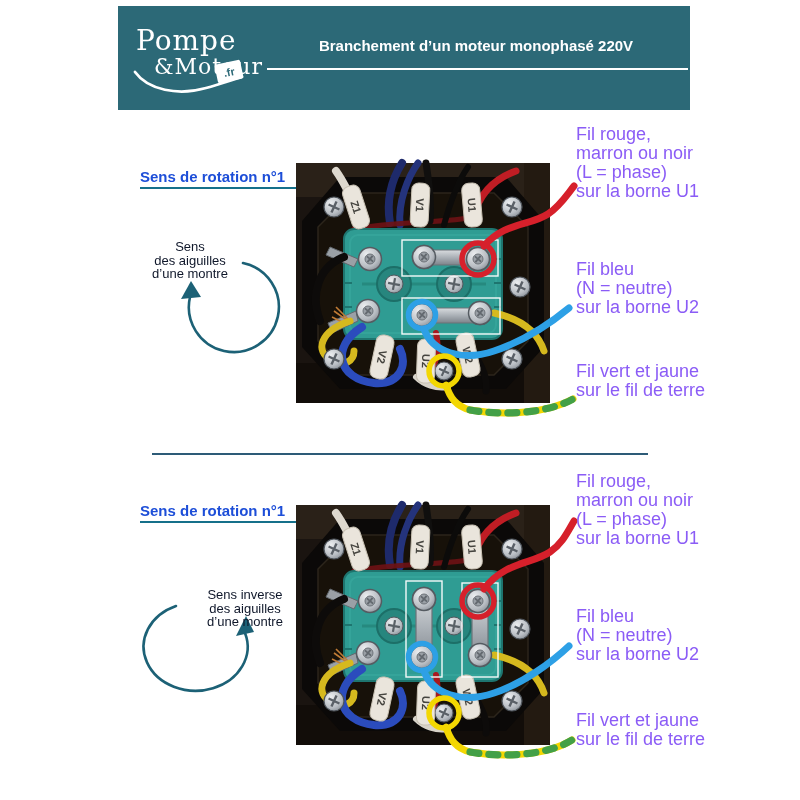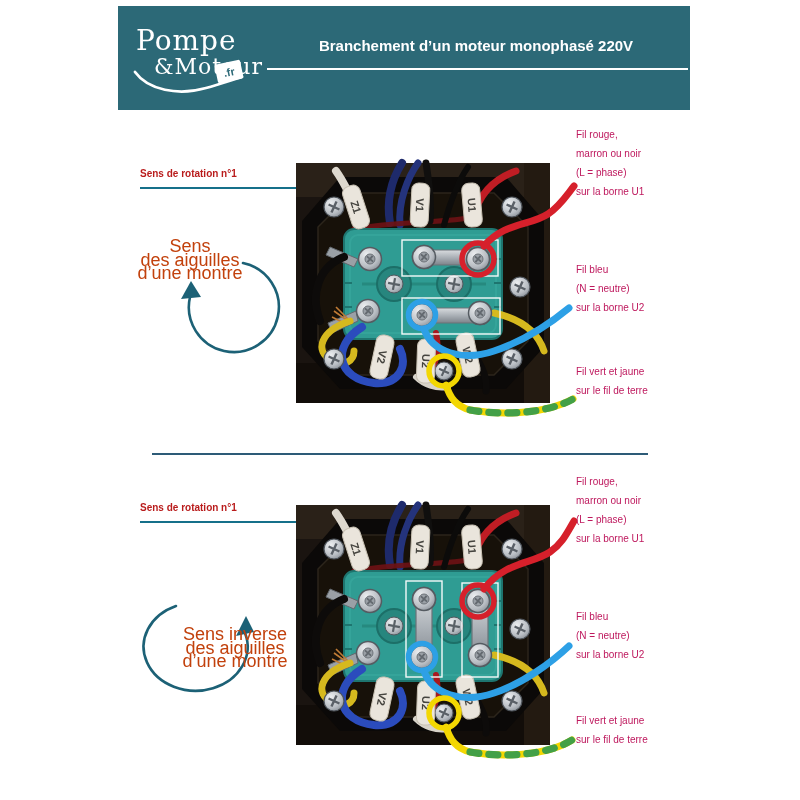--- a/index.html
+++ b/index.html
@@ -9,25 +9,25 @@
   .gfx{position:absolute;left:0;top:0;width:800px;height:800px;pointer-events:none;z-index:2;}
   .txt{z-index:3;}
   .header-band{left:118px;top:6px;width:572px;height:104px;background:#2c6977;z-index:1;}
   .logo1{left:136px;top:24px;font-family:"DejaVu Serif",serif;font-size:28px;color:#ffffff;letter-spacing:1px;z-index:3;}
   .logo2{left:154px;top:54px;font-family:"DejaVu Serif",serif;font-size:22px;color:#ffffff;letter-spacing:1px;z-index:3;}
   .logo-badge{left:216px;top:62px;width:26px;height:19px;background:#ffffff;color:#2c6977;
               font-size:11px;font-weight:bold;display:flex;align-items:center;justify-content:center;
               transform:rotate(-12deg);border-radius:2px;z-index:3;}
   .title{left:262px;top:37px;width:428px;text-align:center;color:#ffffff;font-size:15px;font-weight:bold;z-index:3;}
   .title-underline{left:267px;top:68px;width:421px;height:2px;background:#ffffff;z-index:3;}
-  .heading{font-size:10px;font-weight:bold;color:#b91c1c;z-index:3;}
+  .heading{font-size:15px;font-weight:bold;color:#1d4ed8;z-index:3;}
   .heading-underline{height:1.6px;background:#15708a;z-index:3;}
-  .rotlabel{width:130px;text-align:center;font-size:18px;line-height:13.5px;color:#c2410c;
+  .rotlabel{width:130px;text-align:center;font-size:13px;line-height:13.5px;color:#0f172a;
             white-space:pre-line;z-index:3;}
-  .anno{left:576px;width:160px;font-size:10px;line-height:19px;color:#be185d;white-space:pre-line;z-index:3;}
+  .anno{left:576px;width:160px;font-size:18px;line-height:19px;color:#8b5cf6;white-space:pre-line;z-index:3;}
   .divider{left:152px;top:453px;width:496px;height:1.5px;background:#2d5b77;z-index:3;}
   .slv{fill:#eae5dc;stroke:#c8c1b3;stroke-width:1;}
   .slvt{font:700 11px "Liberation Sans",sans-serif;fill:#45443f;}
   .wr{fill:none;stroke-linecap:round;}
 </style>
 </head>
 <body>
 
 <div class="page">
 
@@ -215,21 +215,21 @@
   <div class="abs anno txt" style="top:260px;">Fil bleu
 (N = neutre)
 sur la borne U2</div>
   <div class="abs anno txt" style="top:362px;">Fil vert et jaune
 sur le fil de terre</div>
 
   <div class="abs divider"></div>
 
   <div class="abs heading txt" style="left:140px;top:502px;">Sens de rotation n°1</div>
   <div class="abs heading-underline txt" style="left:140px;top:521px;width:156px;"></div>
-  <div class="abs rotlabel txt" style="left:170px;top:588px;margin-top:40px;">Sens inverse
+  <div class="abs rotlabel txt" style="left:180px;top:588px;">Sens inverse
 des aiguilles
 d’une montre</div>
   <div class="abs anno txt" style="top:472px;">Fil rouge,
 marron ou noir
 (L = phase)
 sur la borne U1</div>
   <div class="abs anno txt" style="top:607px;">Fil bleu
 (N = neutre)
 sur la borne U2</div>
   <div class="abs anno txt" style="top:711px;">Fil vert et jaune

